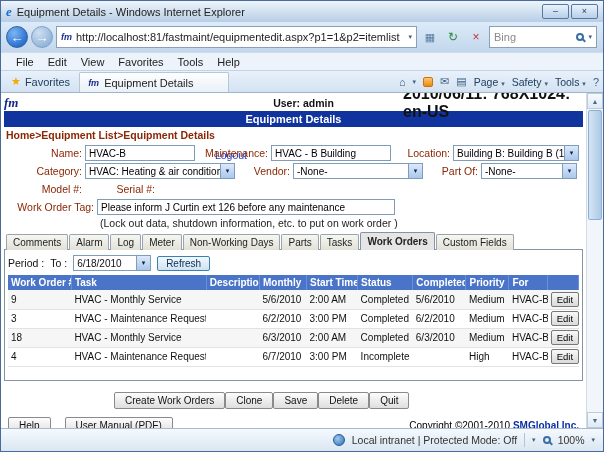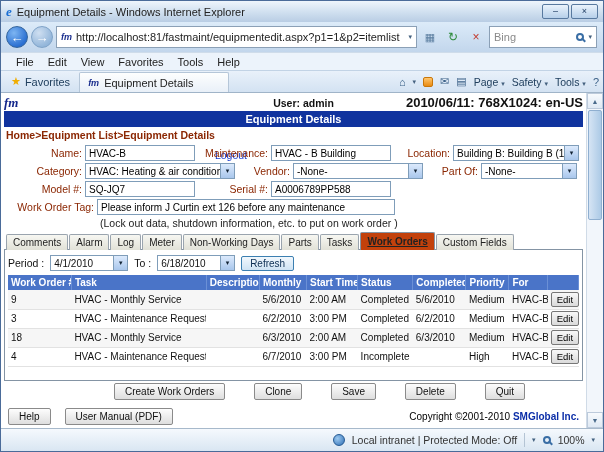--- a/index.html
+++ b/index.html
@@ -58,21 +58,21 @@
   .sb-btn { height: 16px; background: linear-gradient(#f7fafd,#dfe9f4); border: 1px solid #bccadb;
     display: flex; align-items: center; justify-content: center; font-size: 7px; color: #4a6b8c; }
   .sb-thumb { height: 110px; margin: 1px; background: linear-gradient(90deg,#d5e4f4,#accae6); border: 1px solid #8fafd0; border-radius: 2px; }
   .sb-track { flex: 1; }
 
   .app-header { display: flex; align-items: center; height: 17px; }
   .brand { display: flex; align-items: baseline; gap: 4px; color: #14278c; font-weight: bold; width: 200px; }
   .logo-fm { font-style: italic; font-size: 13px; font-family: "Liberation Serif", serif; }
   .brand-text { font-size: 11px; }
   .user-center { flex: 1; text-align: center; font-weight: bold; font-size: 10.5px; color: #111; }
-  .meta-right { width: 180px; text-align: right; font-weight: bold; font-size: 13px; color: #111; }
+  .meta-right { width: 180px; text-align: left; font-weight: bold; font-size: 16px; color: #111; }
 
   .page-titlebar { height: 16px; background: #10339e; color: #fff; font-weight: bold; font-size: 11px;
     text-align: center; line-height: 16px; }
 
   .crumbs { display: flex; align-items: center; height: 15px; padding: 0 2px; }
   .crumb-links { color: #8b2703; font-weight: bold; font-size: 10.5px; display: flex; }
   .crumb-links span { cursor: pointer; }
   .logout { color: #1a3ccc; font-size: 10.5px; margin-top: 40px; }
 
   .form { padding: 2px 0 1px; }
@@ -83,36 +83,36 @@
   .combo { height: 16px; border: 1px solid #7f9db9; background: #fff; font-size: 10px; display: flex;
     align-items: stretch; overflow: hidden; flex: none; }
   .combo .val { flex: 1; padding: 0 3px; white-space: nowrap; overflow: hidden; display: flex; align-items: center; }
   .combo .arrow { width: 14px; background: linear-gradient(#dceafc,#a9c7ec); border-left: 1px solid #7f9db9;
     display: flex; align-items: center; justify-content: center; font-size: 7px; color: #123; flex: none; }
   .hint { font-size: 10.5px; color: #222; padding: 1px 0 2px 96px; height: 15px; }
 
   .tabs { display: flex; align-items: flex-end; height: 18px; padding-left: 2px; position: relative; z-index: 2; }
   .tab { padding: 0 6px; background: linear-gradient(#f7f7f2,#e1e1d7); border: 1px solid #9aa4ae; border-bottom: none;
     border-radius: 2px 2px 0 0; margin-right: 1px; font-size: 10px; color: #222; height: 16px; display: flex; align-items: center; }
-  .tab.active { background: #c2410c; height: 18px; border-color: #8494a4; font-weight: bold; text-decoration: underline; }
+  .tab.active { background: #e5e5e5; height: 18px; border-color: #8494a4; font-weight: bold; }
 
   .panel { border: 1px solid #8494a4; padding: 3px; height: 132px; background: #fff; margin-top: -1px; }
   .period { display: flex; align-items: center; gap: 6px; height: 20px; font-size: 10.5px; color: #111; }
   .btn-refresh { border: 1px solid #3c7fb1; border-radius: 2px; background: linear-gradient(#f2f8fd,#cfe3f4);
     padding: 1px 8px; font-size: 10px; color: #0b2d52; }
 
   table.wo { width: 100%; border-collapse: collapse; table-layout: fixed; font-size: 10px; margin-top: 2px; }
   table.wo th { background: #4a74c8; color: #fff; text-align: left; font-weight: bold; padding: 2px 3px;
     border-right: 1px solid #6b90d6; overflow: hidden; white-space: nowrap; }
   table.wo td { padding: 1px 3px; border-bottom: 1px solid #e2e2e2; overflow: hidden; white-space: nowrap; color: #111; height: 19px; }
   table.wo tr.odd td { background: #f6f6f6; }
   .btn-edit { border: 1px solid #777; background: linear-gradient(#f8f8f8,#dadada); border-radius: 2px;
     font-size: 9.5px; padding: 0 5px; height: 15px; font-family: "Liberation Sans", sans-serif; }
 
-  .actions { display: flex; justify-content: space-between; align-items: center; padding: 0 58px 0 110px; height: 20px; }
+  .actions { display: flex; justify-content: flex-start; align-items: center; margin-top: 9px; padding: 0 58px 0 110px; height: 20px; }
   .btn { border: 1px solid #8a8a8a; background: linear-gradient(#fdfdfd,#dedede); border-radius: 2px;
     font-size: 10px; padding: 2px 10px; color: #111; font-family: "Liberation Sans", sans-serif; }
   .bottomrow { display: flex; align-items: center; margin-top: 7px; font-size: 10px; gap: 14px; padding: 0 4px; }
   .copyright { margin-left: auto; color: #000; font-size: 10px; }
   .smglobal { color: #0b2ea8; font-weight: bold; }
 
   
   .statusbar { height: 23px; background: linear-gradient(#f5f9fd,#d9e6f2); border-top: 1px solid #a7b9cb;
     display: flex; align-items: center; padding: 0 8px; gap: 7px; font-size: 10.5px; color: #333; }
   .sb-spacer { flex: 1; }
@@ -244,23 +244,21 @@
             <span class="arrow">▾</span>
           </span>
           <span class="flabel" style="width:52px">Part Of:</span>
           <span class="combo" style="width:96px">
             <span class="val">-None-</span>
             <span class="arrow">▾</span>
           </span>
         </div>
         <div class="frow">
           <span class="flabel" style="width:78px">Model #:</span>
-          <span class="tbox" style="width:110px">SQ-JQ7</span>
           <span class="flabel" style="width:70px">Serial #:</span>
-          <span class="tbox" style="width:120px">A0006789PP588</span>
         </div>
         <div class="frow">
           <span class="flabel" style="width:90px">Work Order Tag:</span>
           <span class="tbox" style="width:298px">Please inform J Curtin ext 126 before any maintenance</span>
         </div>
         <div class="hint">(Lock out data, shutdown information, etc. to put on work order )</div>
       </div>
 
       <div class="tabs">
         <span class="tab">Comments</span>
@@ -270,24 +268,20 @@
         <span class="tab">Non-Working Days</span>
         <span class="tab">Parts</span>
         <span class="tab">Tasks</span>
         <span class="tab active">Work Orders</span>
         <span class="tab">Custom Fields</span>
       </div>
 
       <div class="panel">
         <div class="period">
           <span>Period :</span>
-          <span class="combo" style="width:78px">
-            <span class="val">4/1/2010</span>
-            <span class="arrow">▾</span>
-          </span>
           <span>To :</span>
           <span class="combo" style="width:78px">
             <span class="val">6/18/2010</span>
             <span class="arrow">▾</span>
           </span>
           <button class="btn-refresh">Refresh</button>
         </div>
 
         <table class="wo">
           <colgroup>

